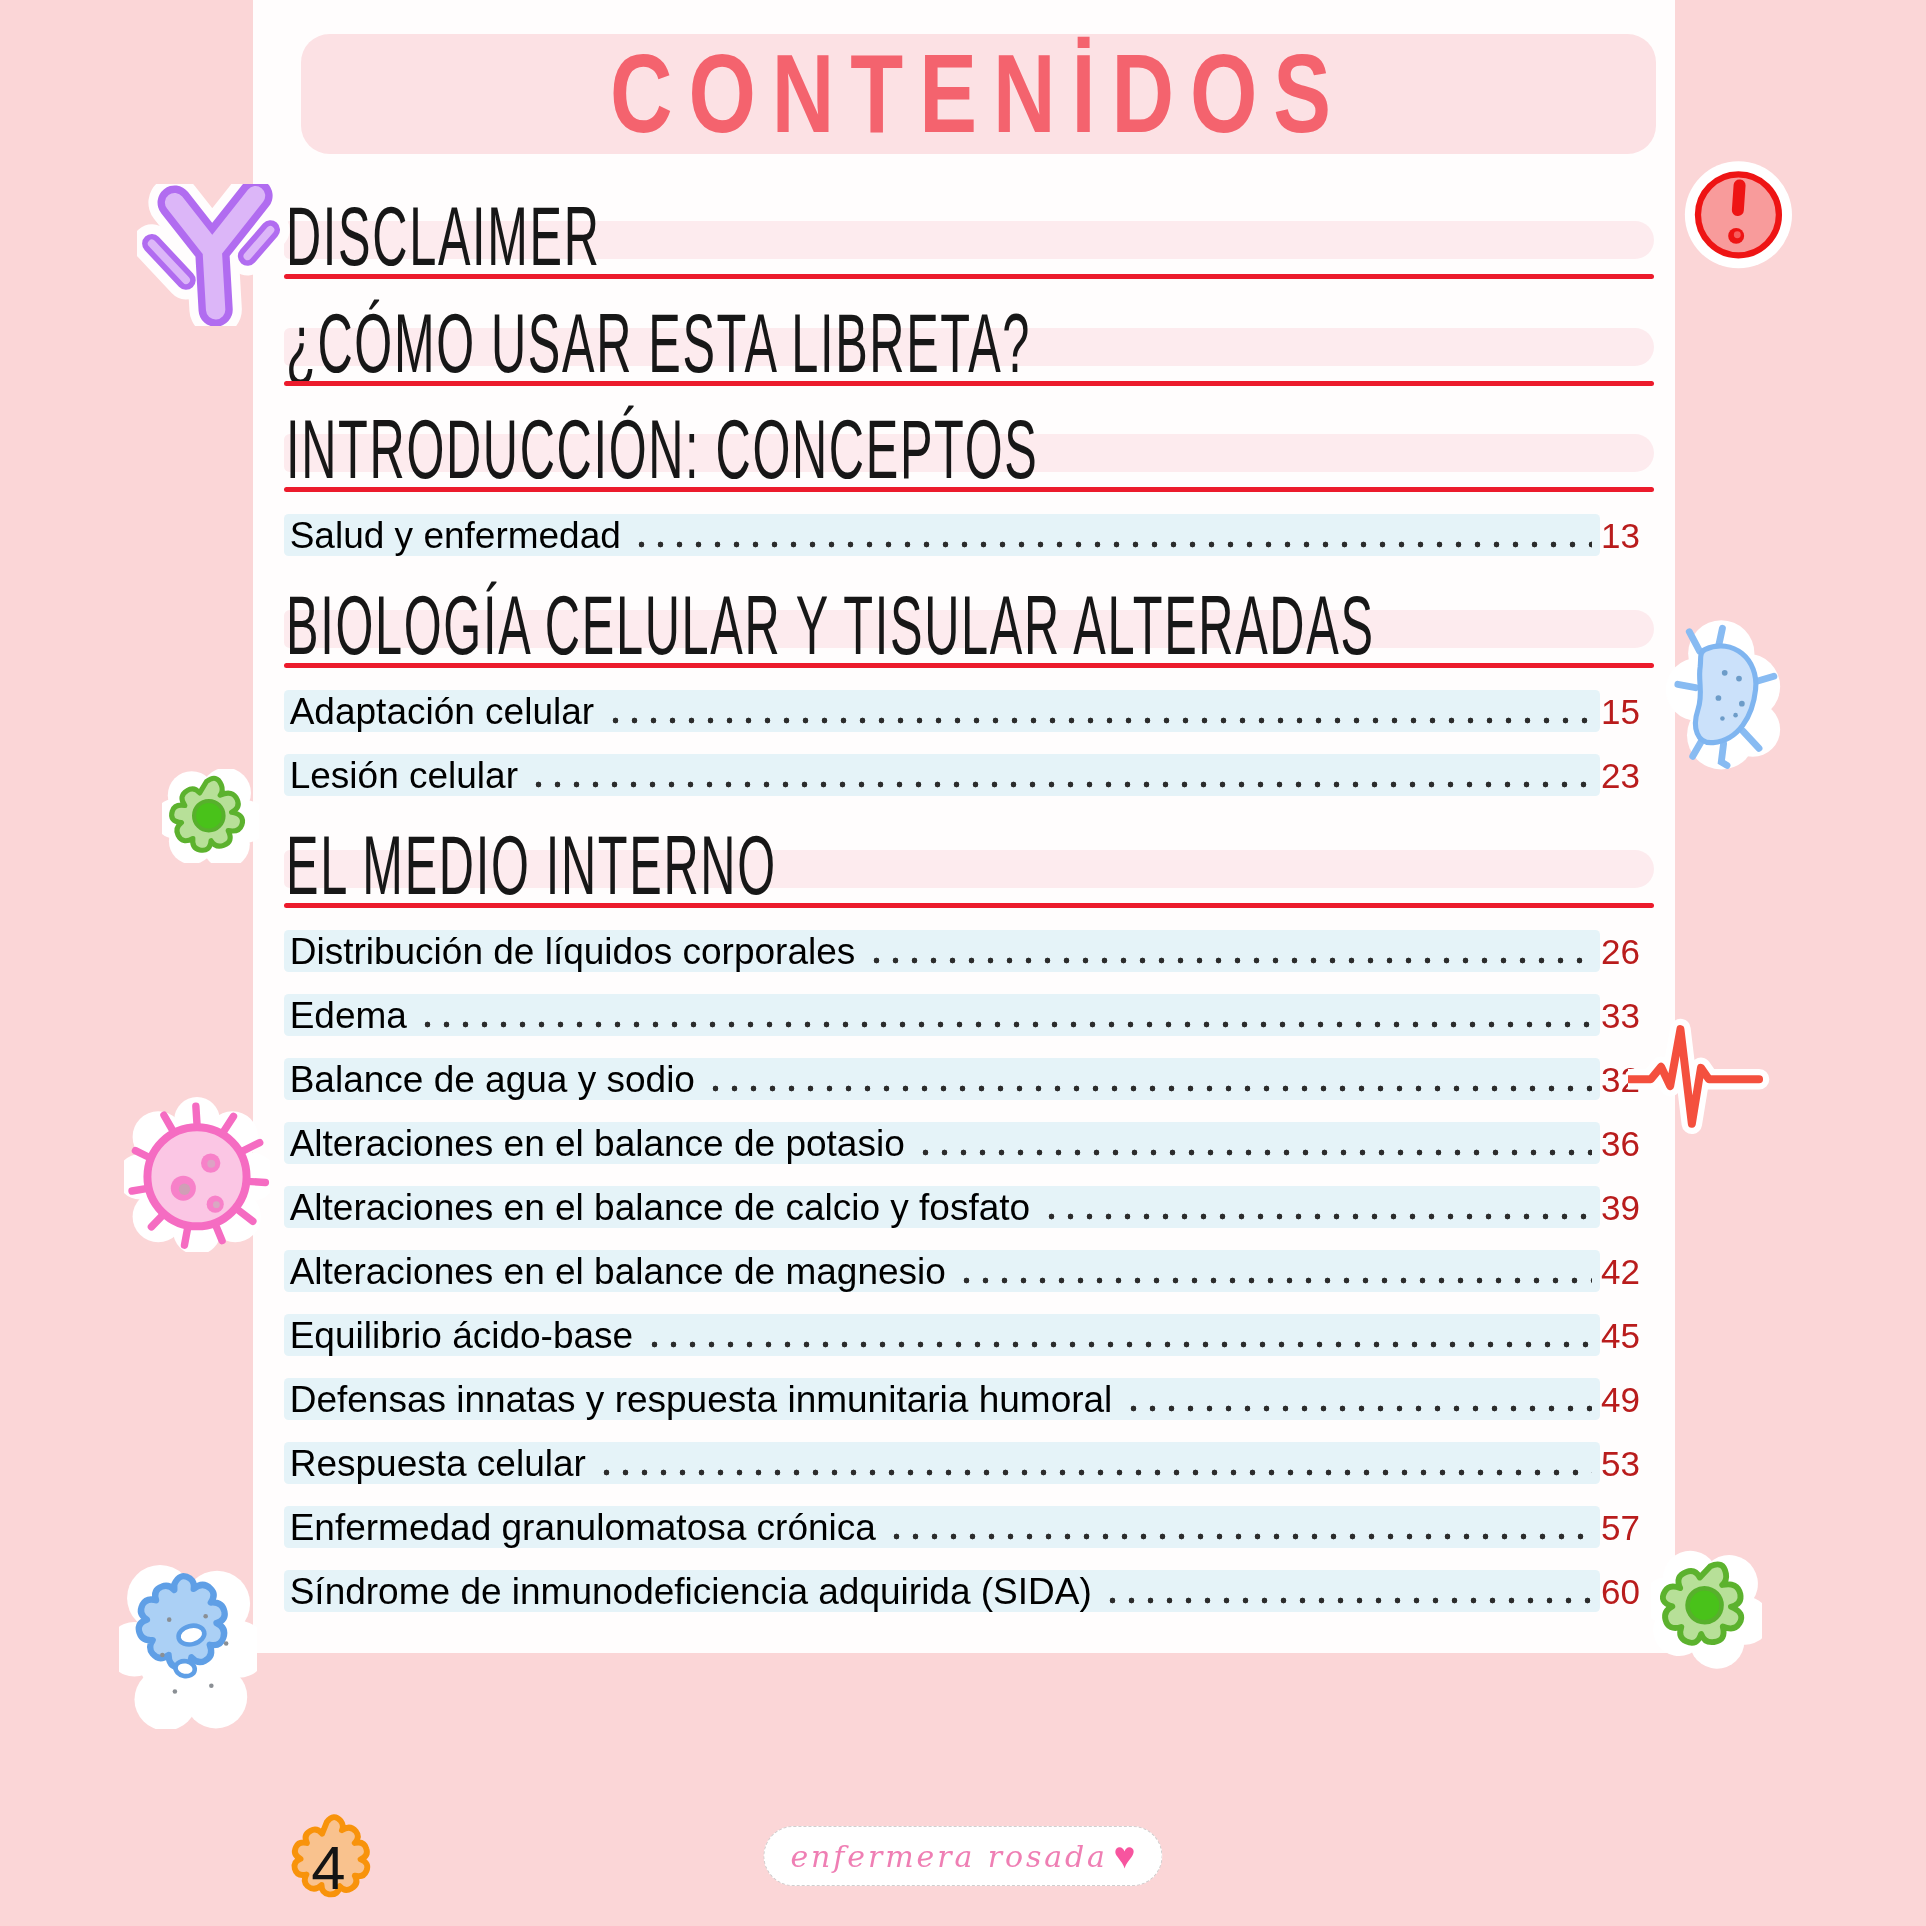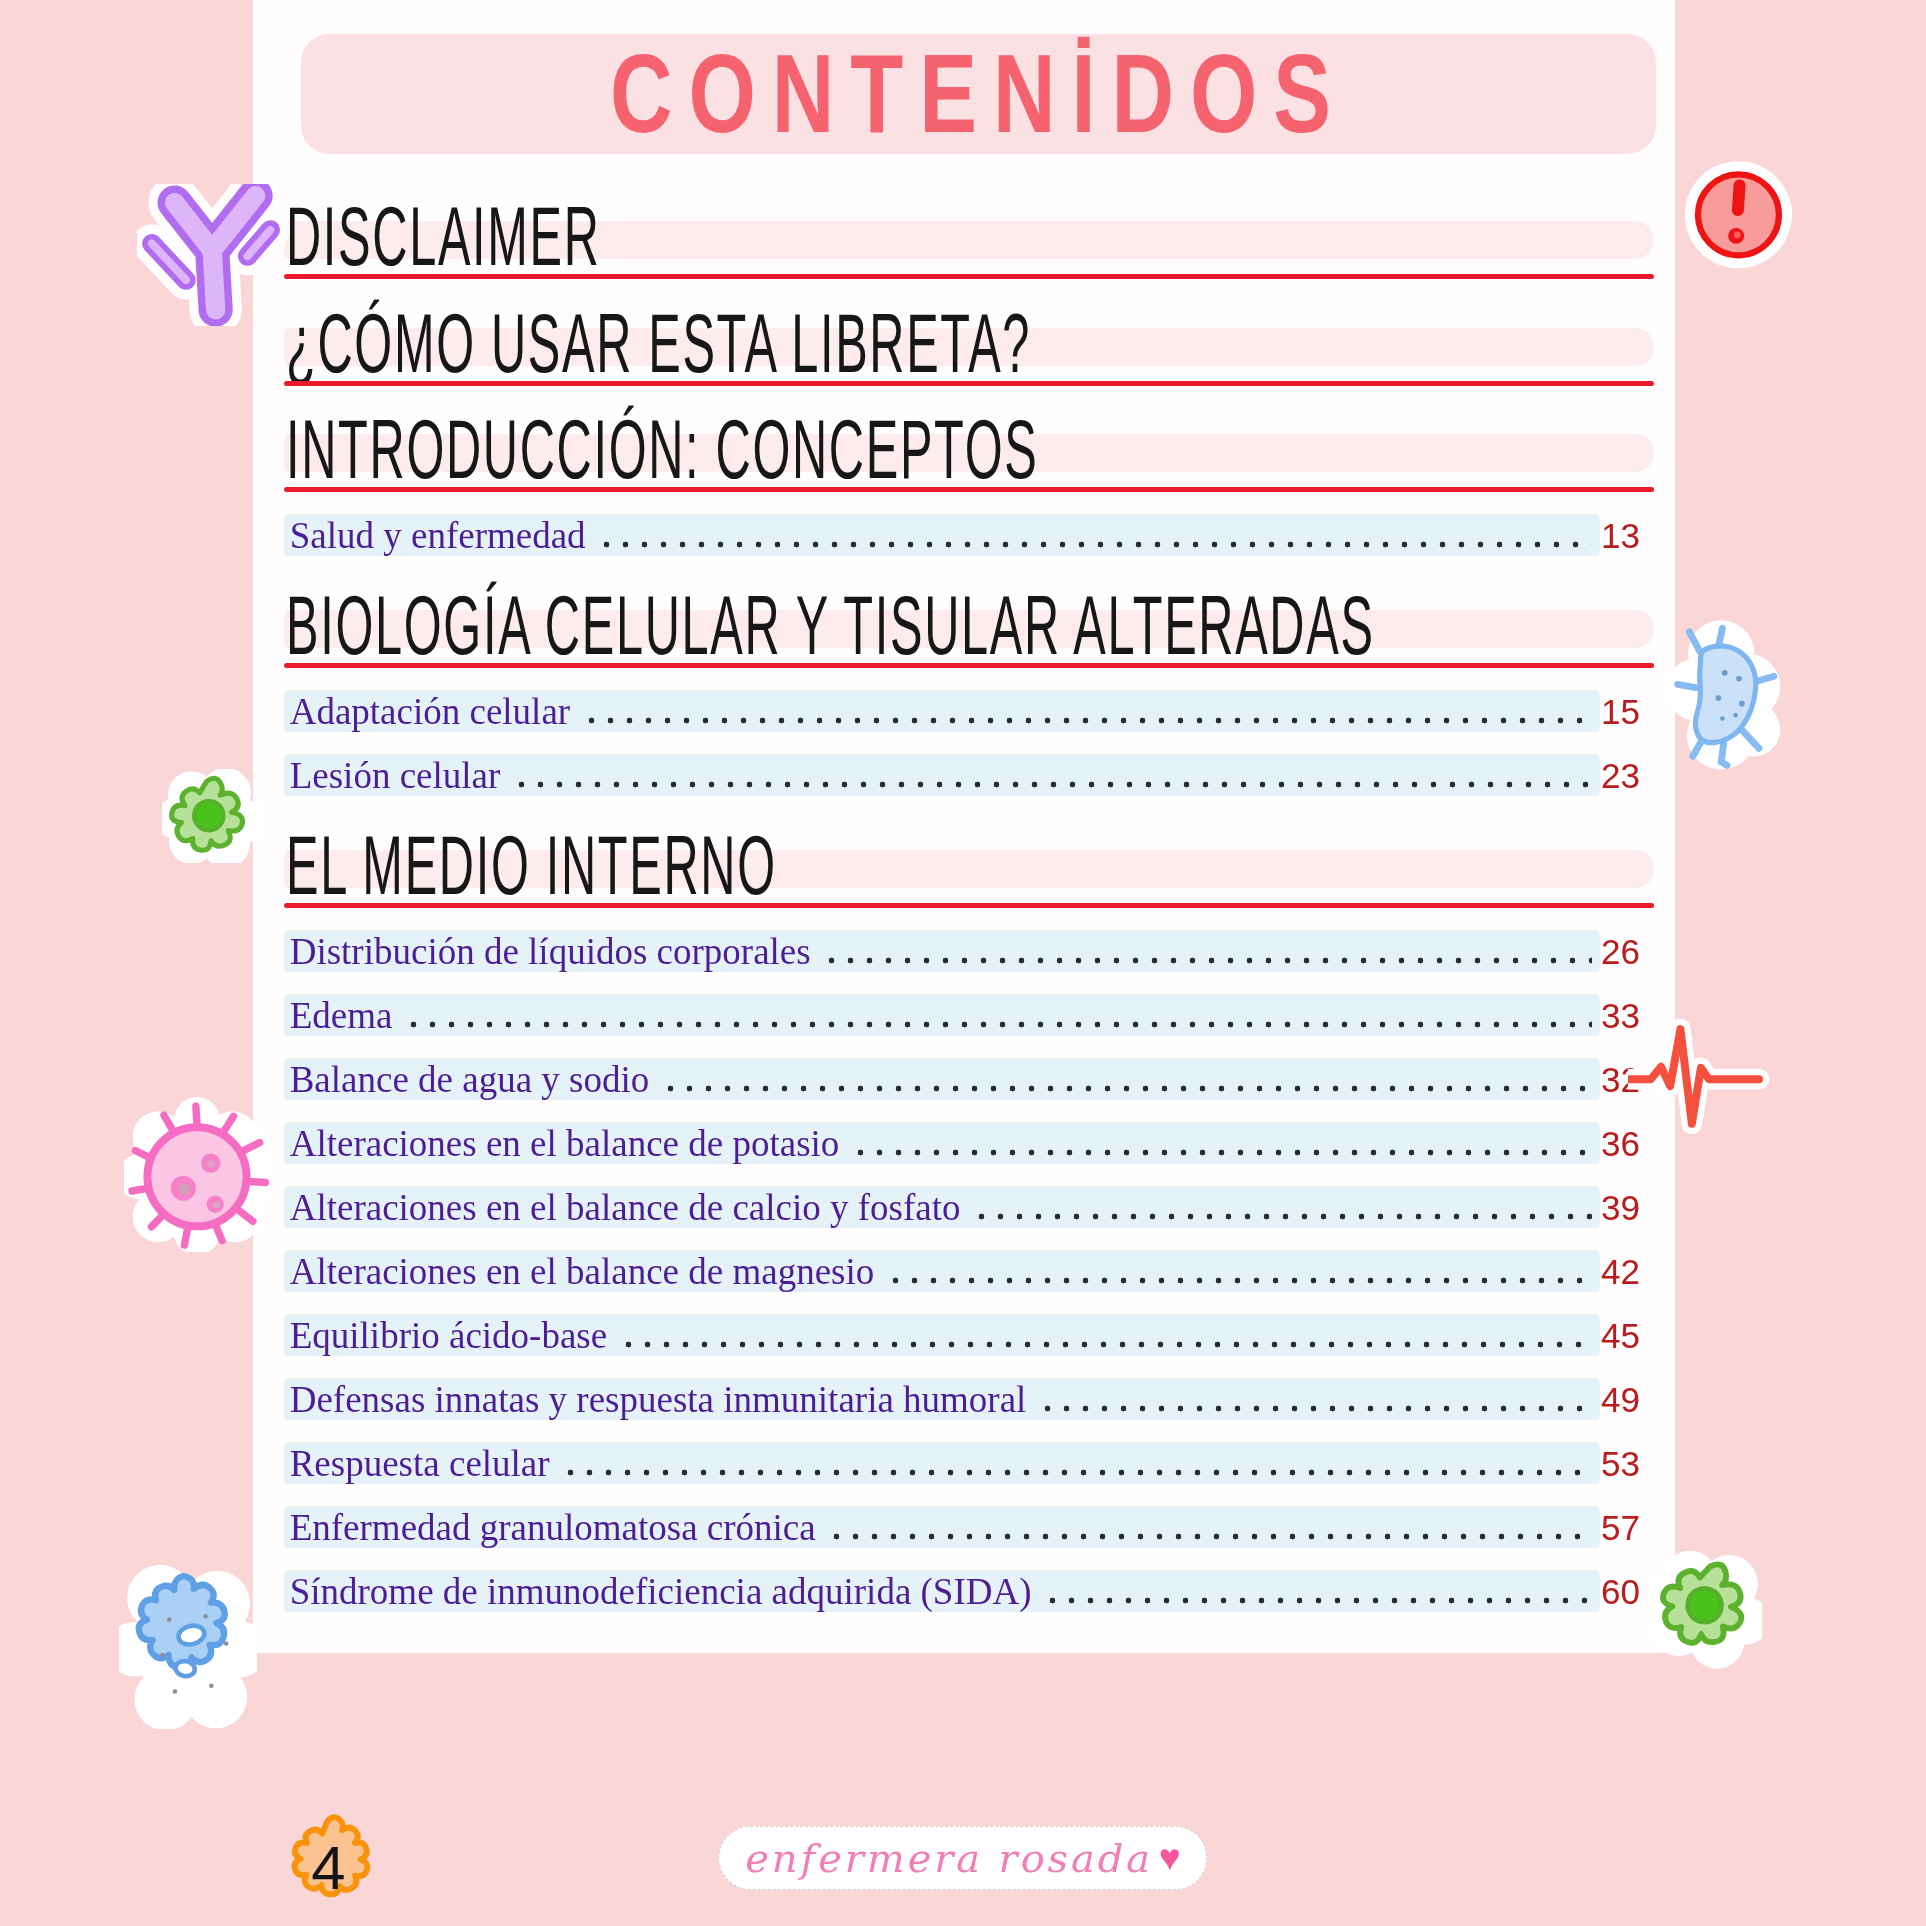--- a/index.html
+++ b/index.html
@@ -19,31 +19,31 @@
   .sec .hbar{position:absolute;left:0;top:27px;height:38px;width:1370px;background:#fdebee;
              border-radius:6.8px 23px 23px 6.8px;}
   .sec .htxt{position:absolute;left:2.3px;top:0;font-size:84px;line-height:84px;color:#171717;
              letter-spacing:2.9px;transform:scaleX(0.58);transform-origin:left top;white-space:nowrap;}
   .sec .rline{position:absolute;left:0;top:80px;width:1370px;height:5.1px;background:#ec1b2c;border-radius:2.9px;}
   .mt-first{margin-top:40px;text-align:right;} .mt-small{margin-top:20.5px;} .mt-mid{margin-top:26px;}
 
   .row{position:relative;height:46px;margin-top:18px;width:1370px;display:flex;align-items:flex-end;
        padding:0;box-sizing:border-box;}
   .row::before{content:"";position:absolute;left:0;right:54px;top:3.4px;bottom:1.1px;background:#e5f3f8;border-radius:4.6px;}
-  .row .name{position:relative;font-size:37px;line-height:42px;color:#4c1d95;white-space:nowrap;padding-left:5.7px;font-family:Liberation Serif, serif;}
+  .row .name{position:relative;font-size:37px;line-height:42px;color:#000000;white-space:nowrap;padding-left:5.7px;}
   .row .dots{position:relative;flex:1;height:6.8px;margin:0 9px 9px 11.4px;
              background-image:radial-gradient(circle,#2c2c2c 2.6px,transparent 3.1px);
              background-size:19px 6.8px;background-repeat:repeat-x;background-position:left center;}
   .row .pnum{position:relative;font-size:35px;line-height:42px;color:#b91c1c;min-width:53px;text-align:left;}
 
   
   .sticker{position:absolute;}
   .brand{position:absolute;left:50%;top:1826px;transform:translateX(-50%);background:#ffffff;
          border:1.7px dashed #cfcfcf;border-radius:34px;padding:8px 26px;display:flex;align-items:center;}
-  .brand-text{font-family:"DejaVu Serif",serif;font-style:italic;font-size:40px;color:#ef7fb4;
+  .brand-text{font-family:"DejaVu Serif",serif;font-style:italic;font-size:30px;color:#ef7fb4;
               letter-spacing:2.9px;white-space:nowrap;}
   .brand-heart{font-size:37px;color:#f7559f;margin-left:5.7px;font-style:normal;}
   .badge-num{font-size:108px;fill:#141414;font-family:"Liberation Sans",sans-serif;}
 </style>
 </head>
 <body>
 
 <div class="canvas">
   <div class="page">
     <div class="banner">

